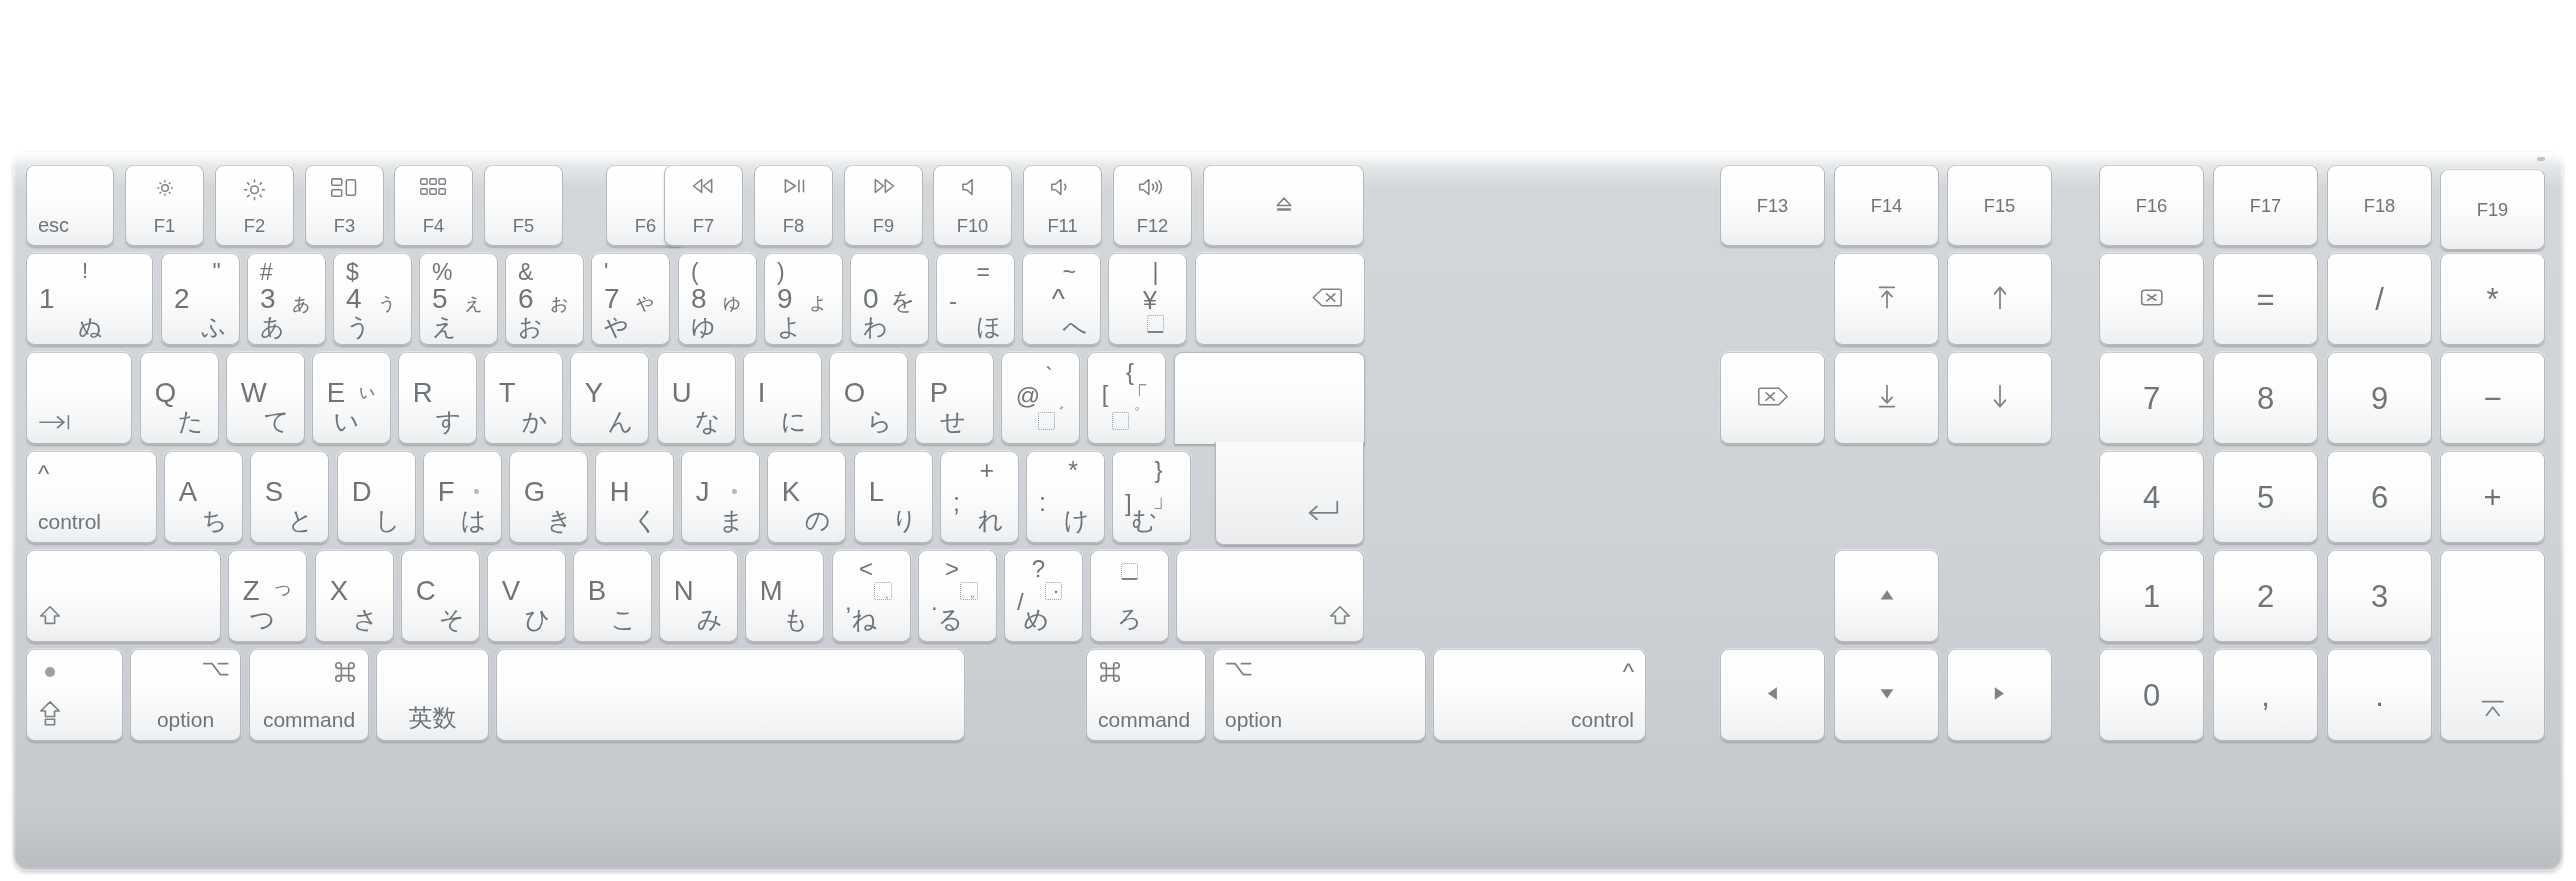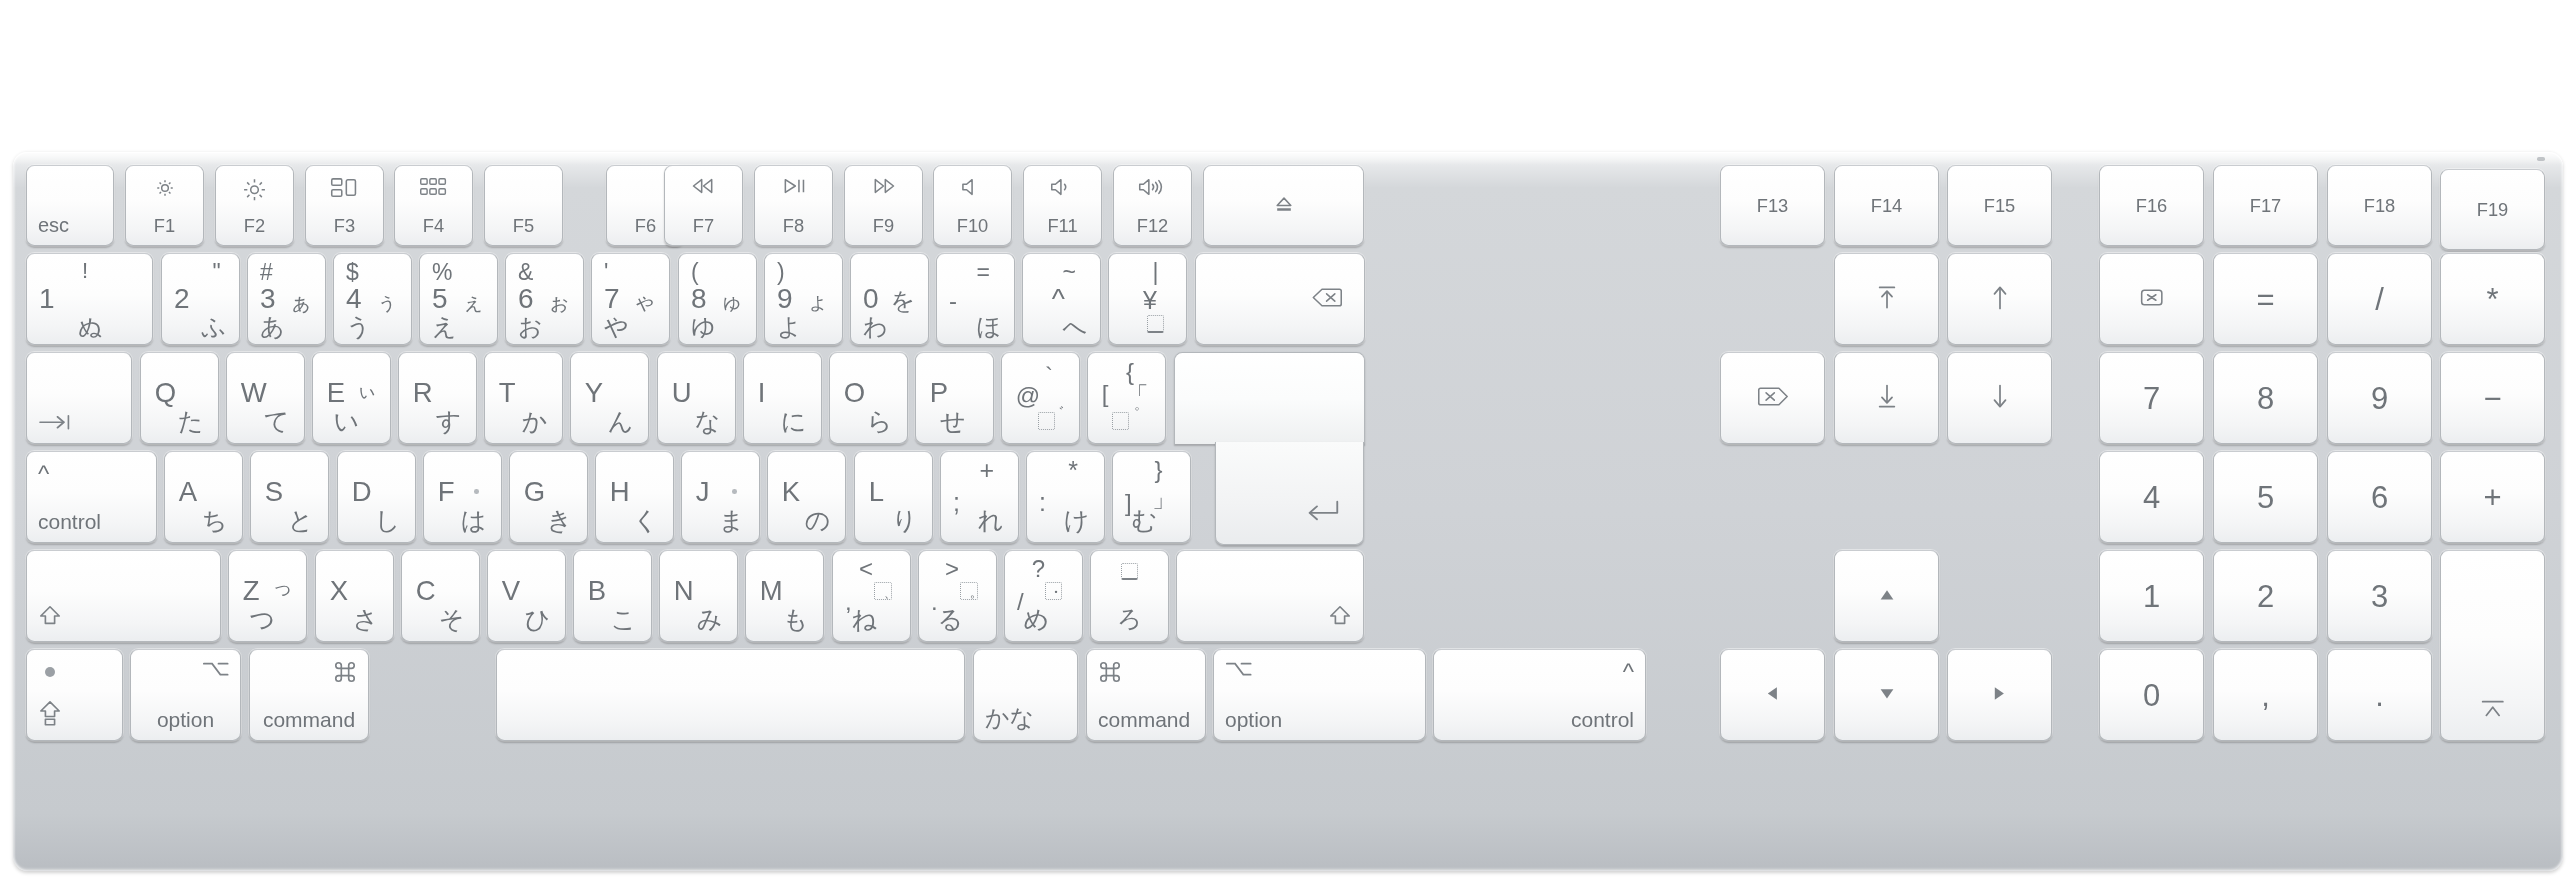--- a/index.html
+++ b/index.html
@@ -616,26 +616,26 @@
           <path d="M9 9 V6 a3 3 0 1 0 -3 3 Z"></path>
           <path d="M17 9 V6 a3 3 0 1 1 3 3 Z"></path>
           <path d="M9 17 V20 a3 3 0 1 1 -3 -3 Z"></path>
           <path d="M17 17 V20 a3 3 0 1 0 3 -3 Z"></path>
         </g>
           </svg>
       </span>
       <span class="lbl bc" style="font-size:21px;">command</span>
     </div>
 
+    <div class="key" style="left:363px;top:497px;width:113px;height:92px;">
+      <span class="lbl bc" style="font-size:24px;">英数</span>
+    </div>
 
     <div class="key" style="left:483px;top:497px;width:469px;height:92px;"></div>
 
-    <div class="key" style="left:960px;top:497px;width:105px;height:92px;">
-      <span class="lbl bl" style="font-size:24px;">かな</span>
-    </div>
 
     <div class="key" style="left:1073px;top:497px;width:120px;height:92px;">
       <span class="lbl tl">
         <svg width="24" height="24" viewBox="0 0 26 26">
             <g stroke="#7d8287" stroke-width="1.8" fill="none">
           <path d="M9 9 H17 V17 H9 Z"></path>
           <path d="M9 9 V6 a3 3 0 1 0 -3 3 Z"></path>
           <path d="M17 9 V6 a3 3 0 1 1 3 3 Z"></path>
           <path d="M9 17 V20 a3 3 0 1 1 -3 -3 Z"></path>
           <path d="M17 17 V20 a3 3 0 1 0 3 -3 Z"></path>

